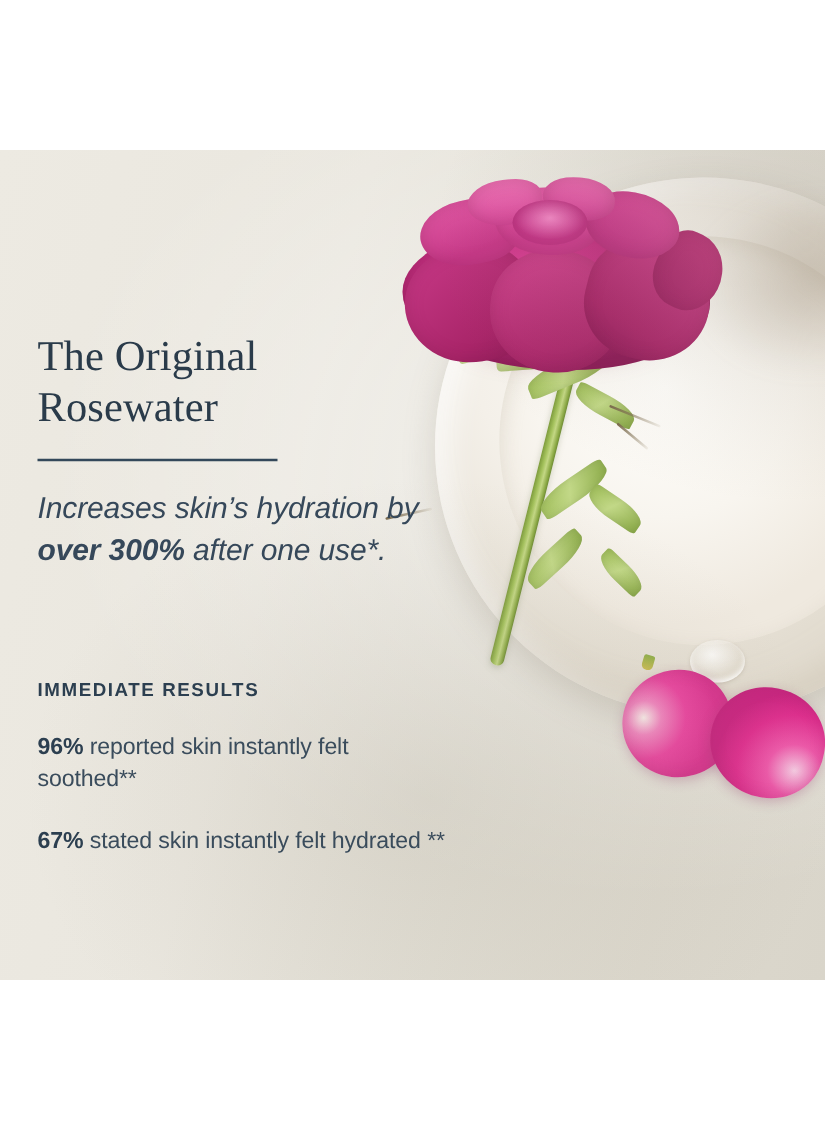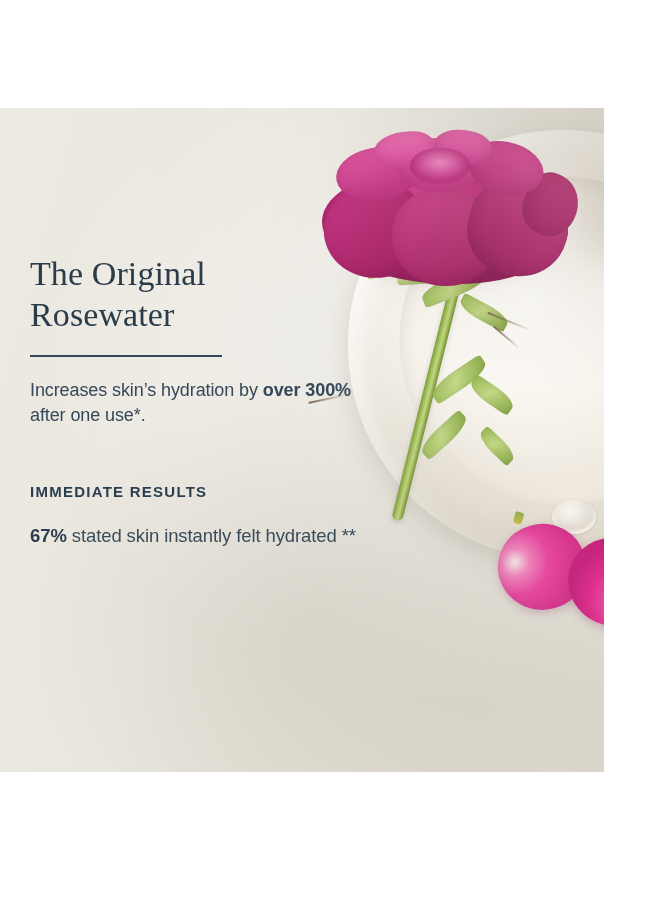--- a/index.html
+++ b/index.html
@@ -16,22 +16,22 @@
     position: relative;
     width: 660px;
     height: 904px;
     background: #ffffff;
   }
 
   
   .panel {
     position: absolute;
     left: 0;
-    top: 108px;
-    width: 604px;
+    top: 120px;
+    width: 660px;
     height: 664px;
     background:
       radial-gradient(125% 90% at 78% 38%, rgba(255,255,255,0.55) 0%, rgba(255,255,255,0) 58%),
       linear-gradient(105deg, #edeae2 0%, #eae7df 36%, #e2dfd5 62%, #dcd8cd 82%, #d9d5ca 100%);
     overflow: hidden;
   }
 
   
   .panel::after {
     content: "";
@@ -222,29 +222,30 @@
   }
 
   .rule {
     width: 192px;
     height: 2px;
     background: #33485a;
     margin: 19px 0 21px 0;
   }
 
   .subhead {
-    font-size: 18px;
+    font-size: 24px;
     line-height: 1.42;
     color: #36485a;
     letter-spacing: -0.1px;
+    font-style: italic;
   }
   .subhead b { font-weight: 700; }
 
   .section-label {
-    margin-top: 54px;
+    margin-top: 86px;
     font-size: 15px;
     font-weight: 700;
     letter-spacing: 1.25px;
     color: #2c3f50;
   }
 
   .stat {
     margin-top: 23px;
     font-size: 18.5px;
     line-height: 1.42;
@@ -318,20 +319,23 @@
       </div>
 
       <div class="rule"></div>
 
       <div class="subhead">
         <span>Increases skin’s hydration by </span><b>over 300%</b><span> after one use*.</span>
       </div>
 
       <div class="section-label">IMMEDIATE RESULTS</div>
 
+      <div class="stat">
+        <span class="num">96%</span><span> reported skin instantly felt soothed**</span>
+      </div>
 
 
       <div class="stat">
         <span class="num">67%</span><span> stated skin instantly felt hydrated **</span>
       </div>
 
     </div>
 
   </div>
 </div>

